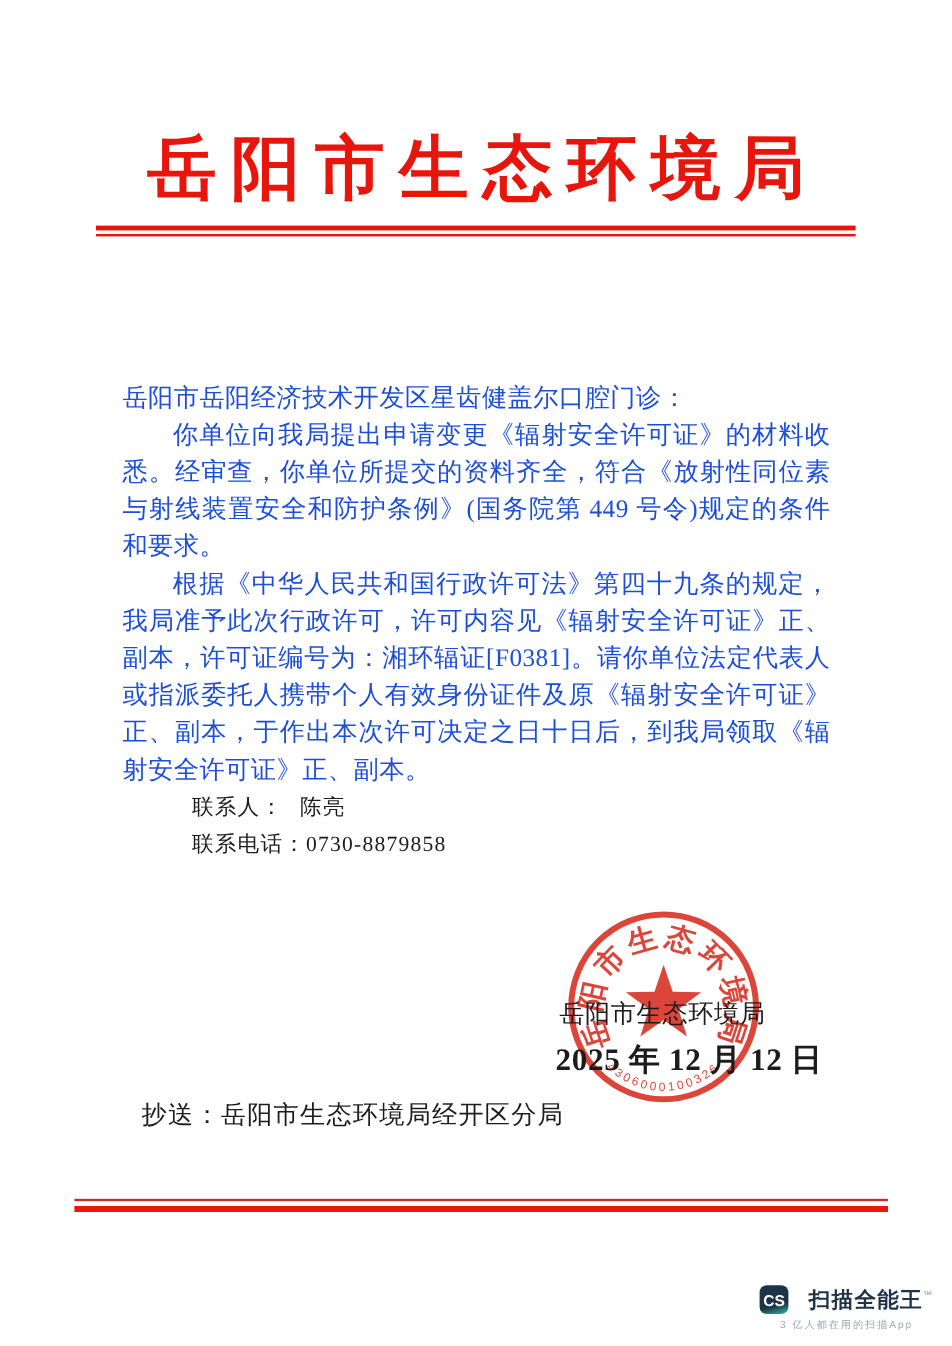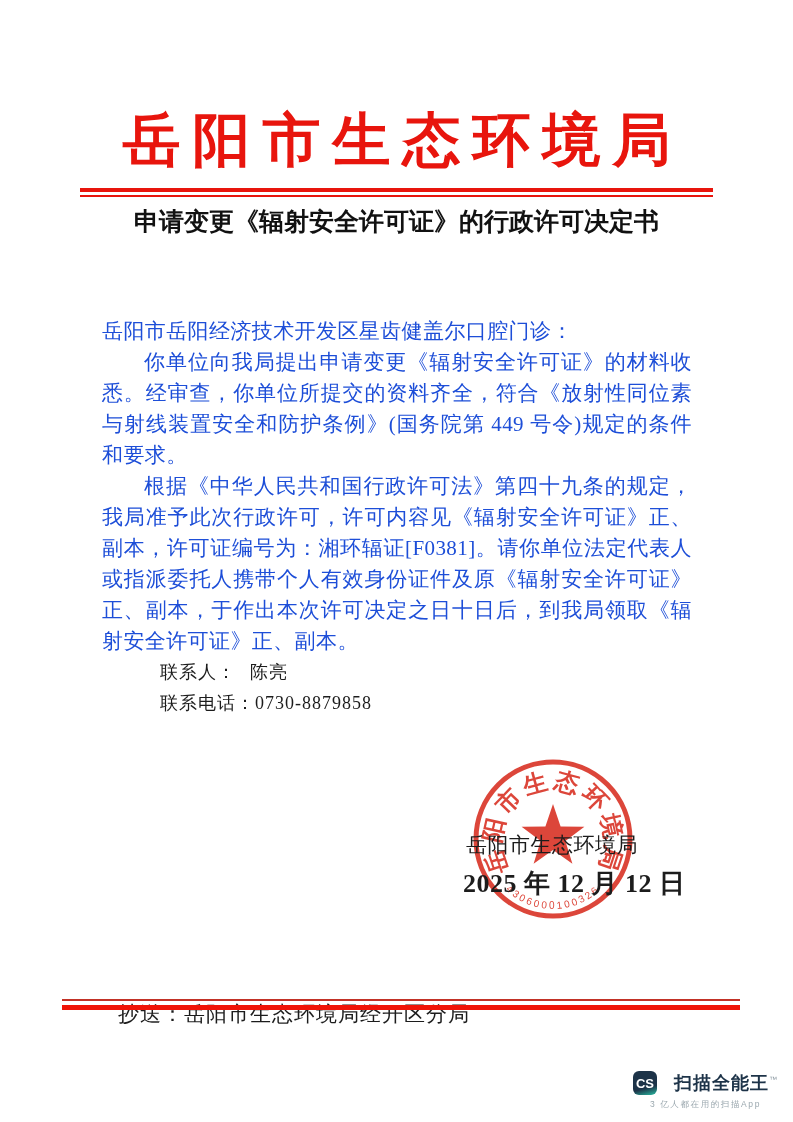--- a/index.html
+++ b/index.html
@@ -43,21 +43,21 @@
   .sig-org{
     position:absolute;left:466px;top:831px;z-index:2;
     font-size:21px;letter-spacing:0.5px;white-space:nowrap;
   }
   .sig-date{
     position:absolute;left:463px;top:866px;z-index:2;
     font-size:26px;letter-spacing:0.5px;white-space:nowrap;font-weight:bold;
   }
   
   .cc-line{
-    position:absolute;top:1000px;left:118px;
+    position:absolute;top:915px;left:118px;
     font-size:21px;letter-spacing:1px;
   }
   .footer-rule{position:absolute;top:999px;left:62px;width:678px;}
   .footer-rule .thin{height:2px;background:#c23126;}
   .footer-rule .thick{height:5px;background:#f01408;margin-top:4px;}
   
   .cs-wrap{
     position:absolute;top:1071px;right:15px;z-index:3;
     font-family:"Liberation Sans","DejaVu Sans",sans-serif;text-align:center;
   }
@@ -77,21 +77,20 @@
 
 <div class="page">
 
   <div class="header-title">岳阳市生态环境局</div>
   <div class="header-rule">
     <div class="thick"></div>
     <div class="thin"></div>
   </div>
 
   <div class="doc-title">
-    <div>申请变更《辐射安全许可证》的行政许可决定书</div>
   </div>
 
   <div class="body-text">
     <p class="salutation">岳阳市岳阳经济技术开发区星齿健盖尔口腔门诊：</p>
     <p>你单位向我局提出申请变更《辐射安全许可证》的材料收悉。经审查，你单位所提交的资料齐全，符合《放射性同位素与射线装置安全和防护条例》(国务院第 449 号令)规定的条件和要求。</p>
     <p>根据《中华人民共和国行政许可法》第四十九条的规定，我局准予此次行政许可，许可内容见《辐射安全许可证》正、副本，许可证编号为：湘环辐证[F0381]。请你单位法定代表人或指派委托人携带个人有效身份证件及原《辐射安全许可证》正、副本，于作出本次许可决定之日十日后，到我局领取《辐射安全许可证》正、副本。</p>
   </div>
 
   <div class="contact">
     <div>

